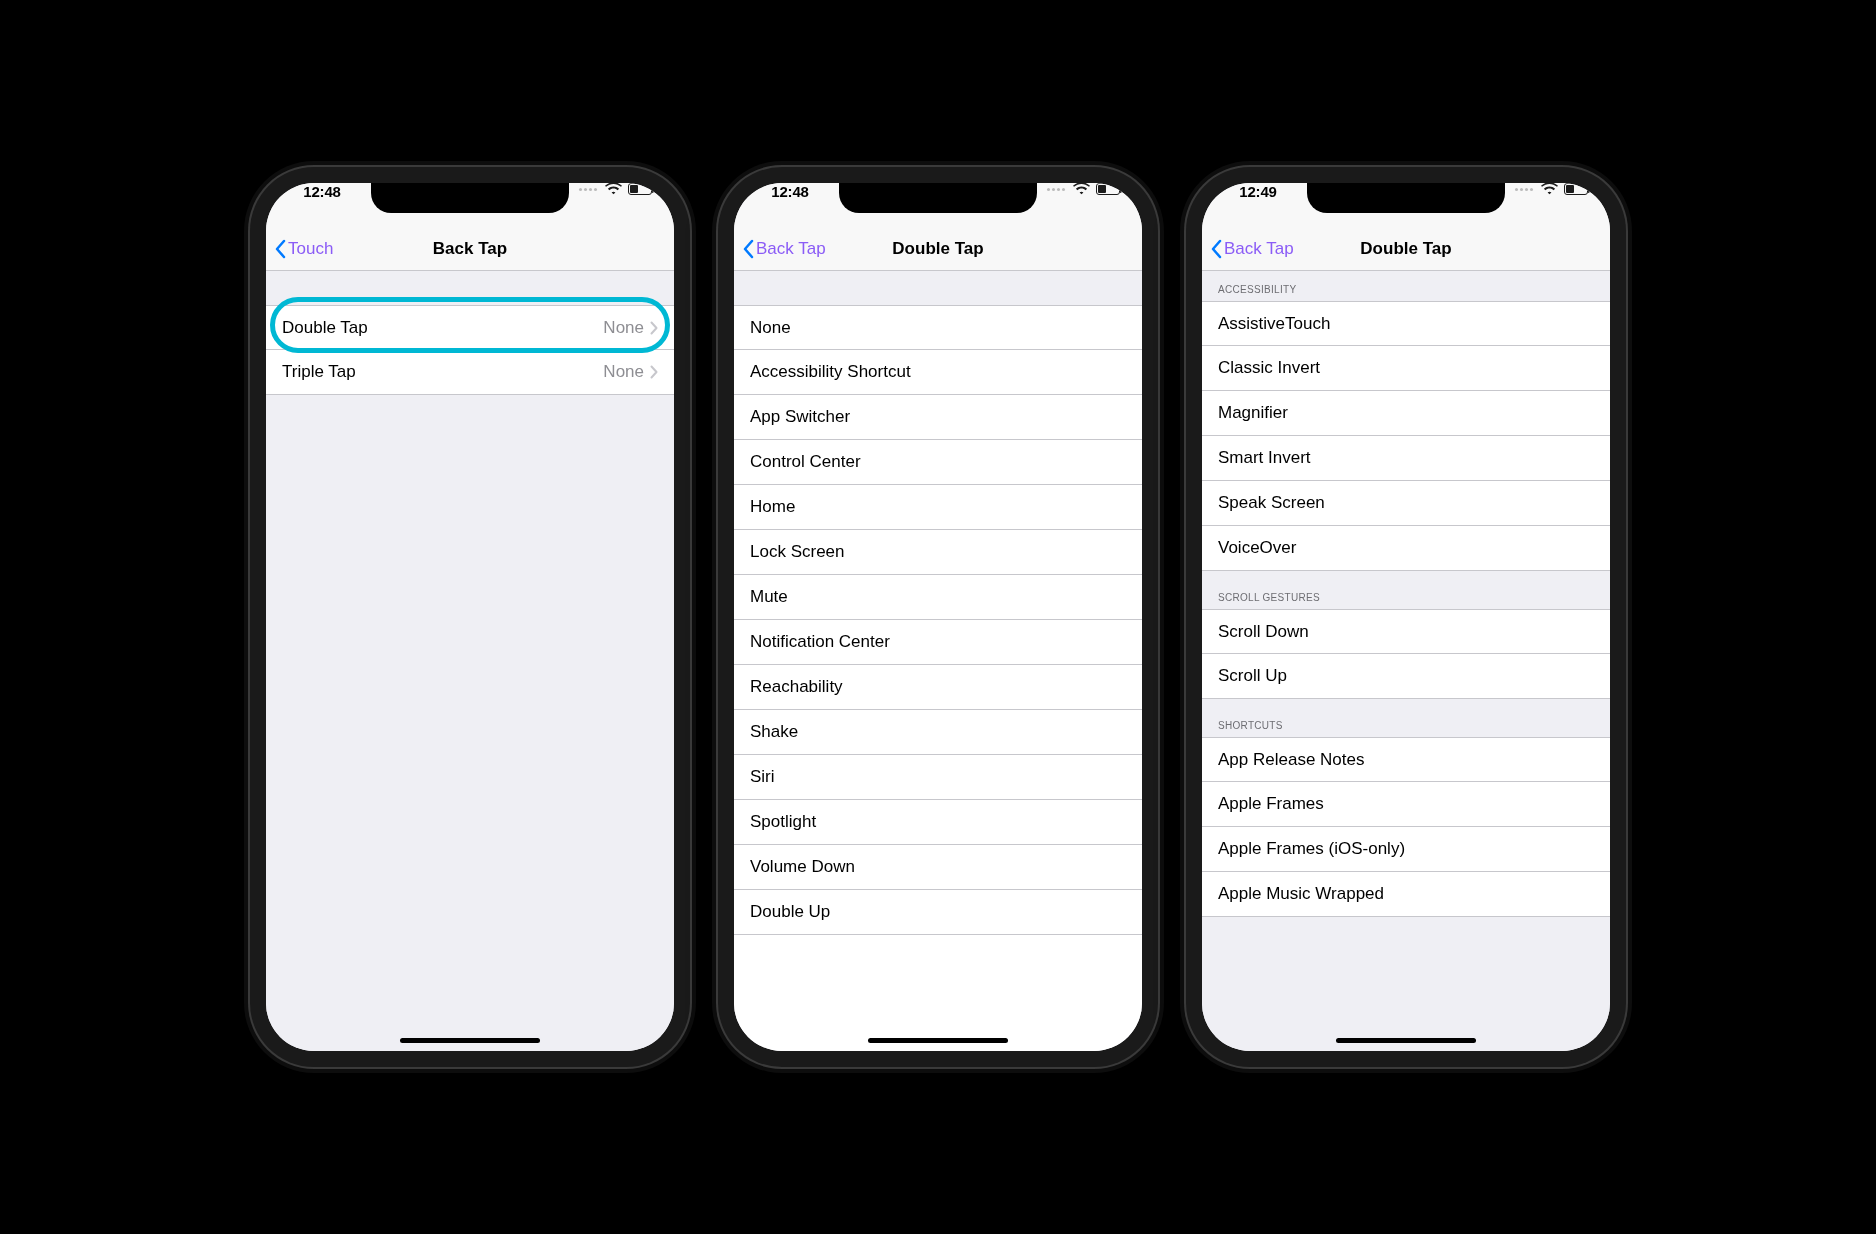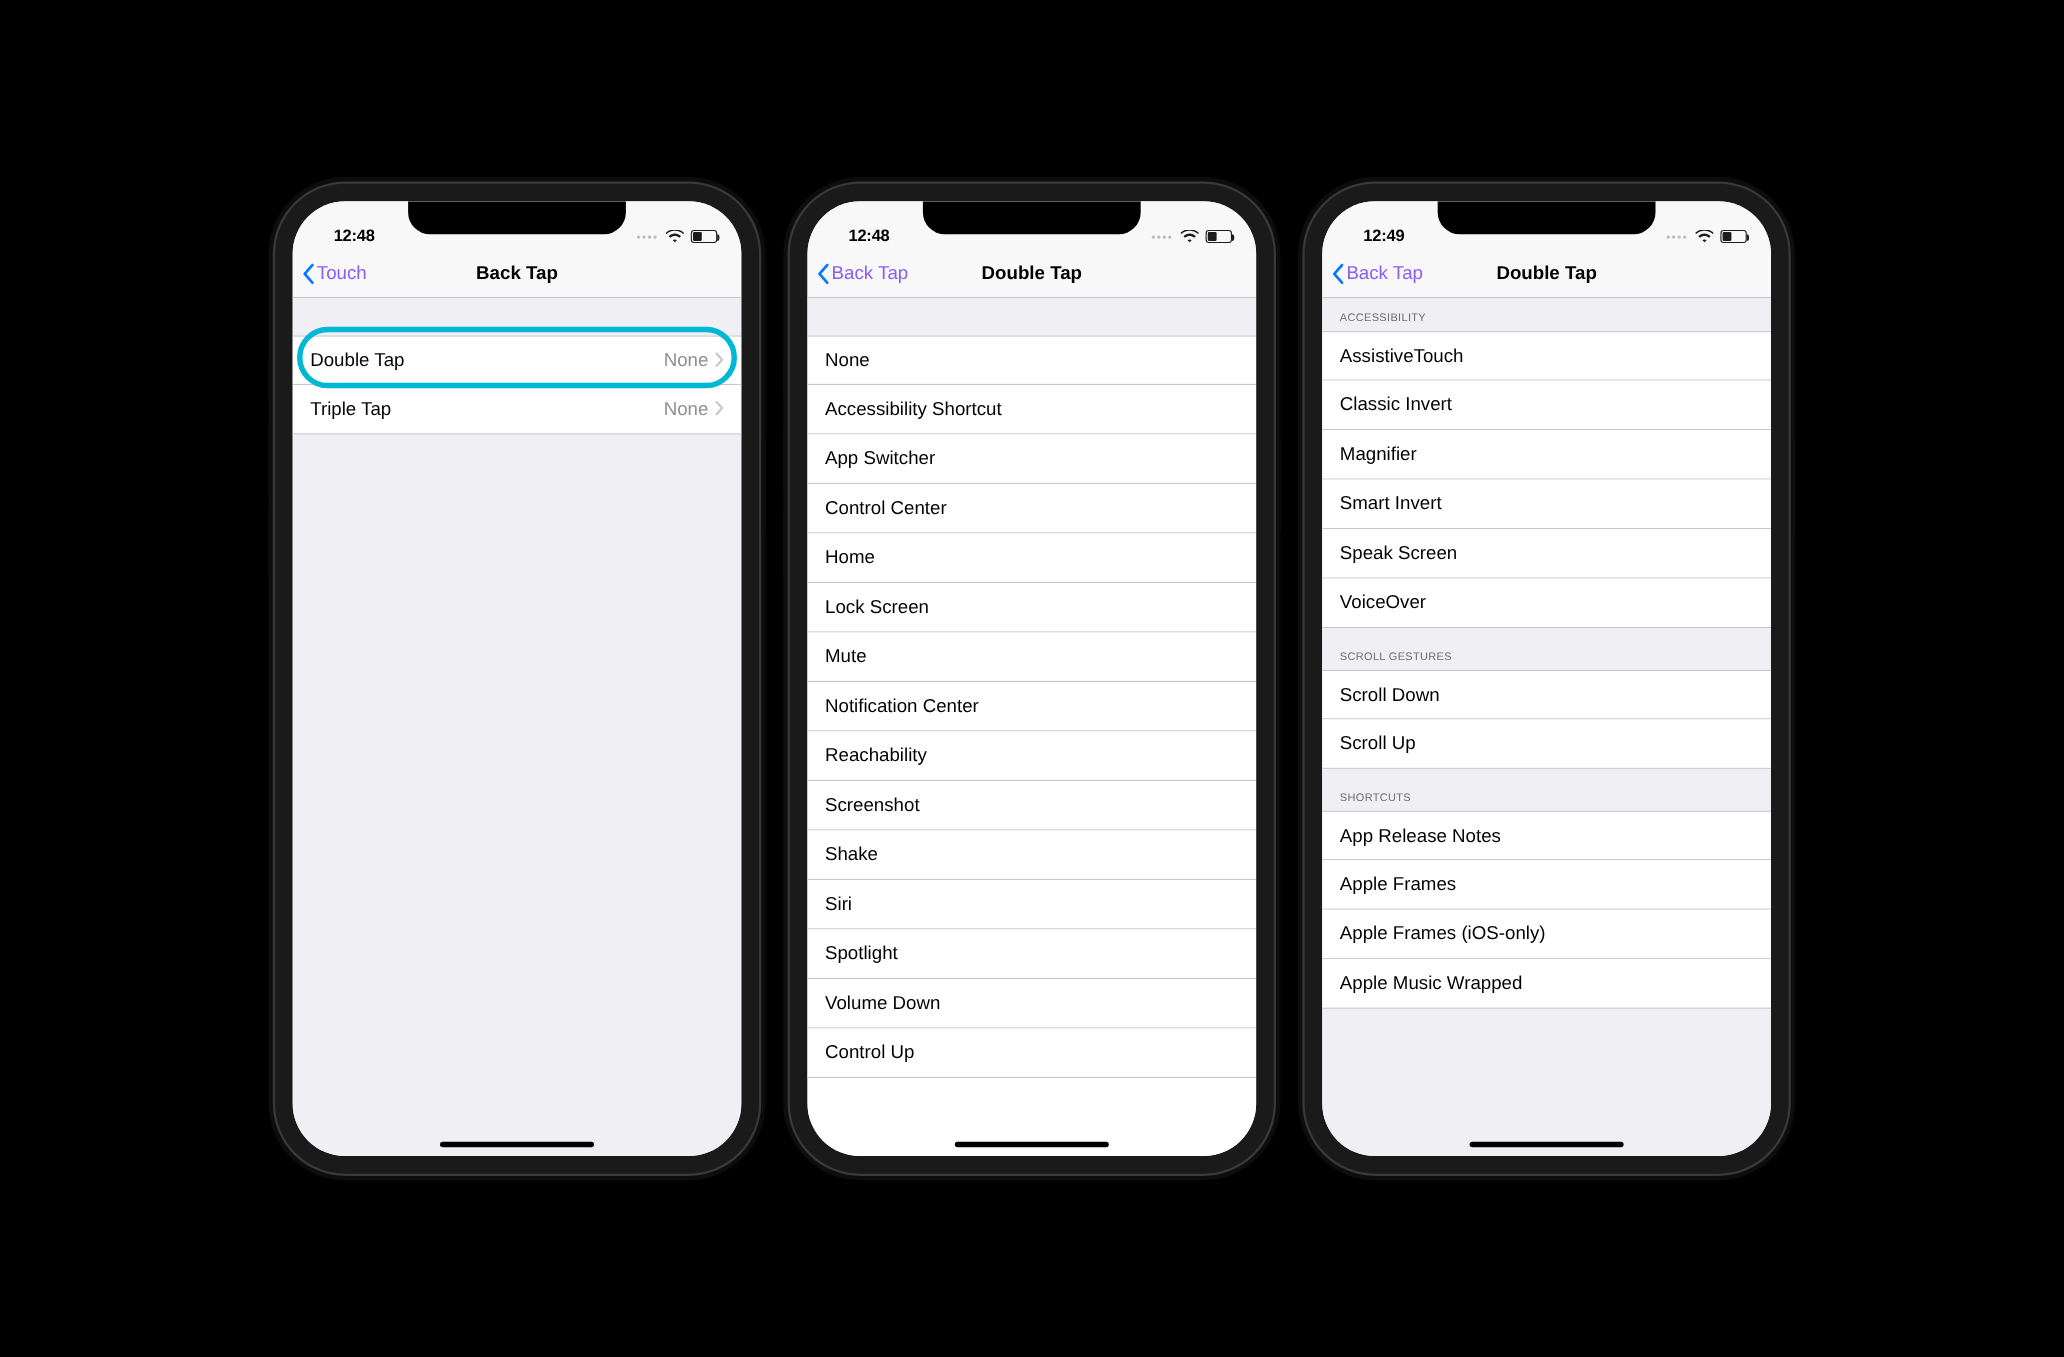--- a/index.html
+++ b/index.html
@@ -63,21 +63,21 @@
     background: #000;
     border-radius: 3px;
     z-index: 10;
   }
 
   
   .statusbar {
     height: 44px;
     background: #f8f8f8;
     display: flex;
-    align-items: flex-end;
+    align-items: flex-start;
     padding: 0 22px 2px 22px;
     font-size: 15px;
     font-weight: 600;
     letter-spacing: -.2px;
   }
   .statusbar .time { width: 68px; text-align: center; padding-bottom: 2px; }
   .statusbar .spacer { flex: 1; }
   .statusbar .right {
     display: flex; align-items: center; gap: 6px;
     padding-bottom: 4px;
@@ -305,36 +305,33 @@
           <div class="row">
             <span class="label">Mute</span>
           </div>
           <div class="row">
             <span class="label">Notification Center</span>
           </div>
           <div class="row">
             <span class="label">Reachability</span>
           </div>
           <div class="row">
-            <span class="label">Screenshot</span>
-          </div>
-          <div class="row">
             <span class="label">Shake</span>
           </div>
           <div class="row">
             <span class="label">Siri</span>
           </div>
           <div class="row">
             <span class="label">Spotlight</span>
           </div>
           <div class="row">
             <span class="label">Volume Down</span>
           </div>
           <div class="row">
-            <span class="label">Control Up</span>
+            <span class="label">Double Up</span>
           </div>
         </div>
     </div>
   </div>
 </div>
 
 <div class="phone">
   <div class="side-btn l1"></div>
   <div class="side-btn l2"></div>
   <div class="side-btn l3"></div>

